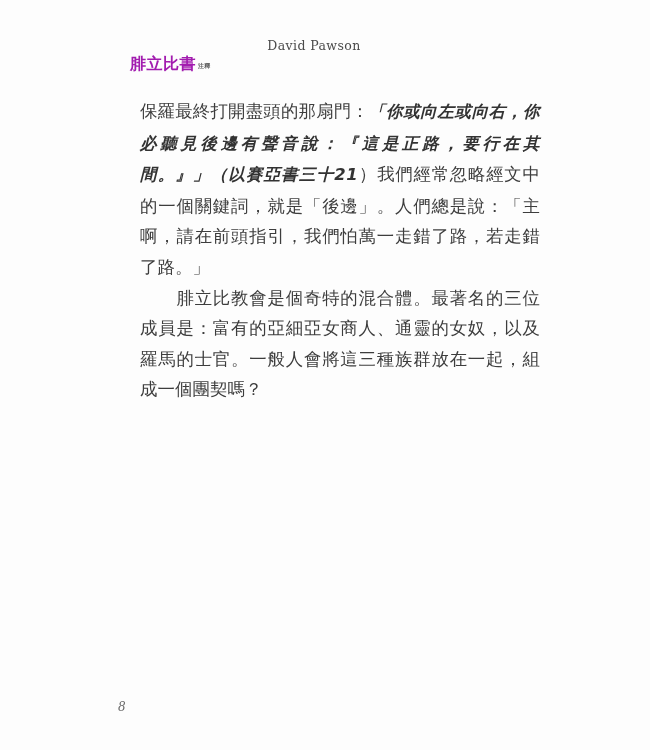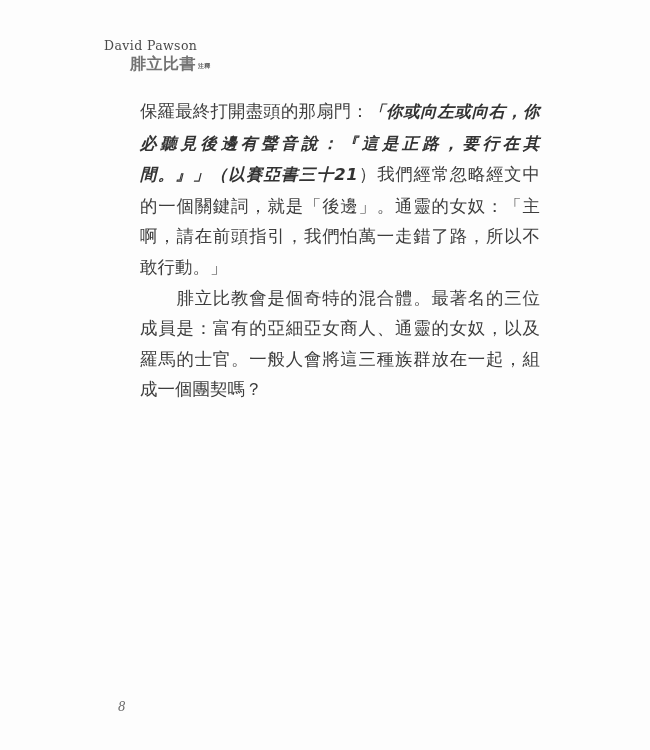--- a/index.html
+++ b/index.html
@@ -29,33 +29,34 @@
     top: 38px;
     width: 420px;
   }
   .rh-author {
     font-family: "DejaVu Serif", "Liberation Serif", serif;
     font-size: 12.5px;
     letter-spacing: 0.4px;
     color: #4a4a4a;
     line-height: 1.25;
     white-space: nowrap;
+    text-align: center;
   }
   .rh-title-line {
     display: flex;
     align-items: flex-end;
     margin-top: 1px;
     padding-left: 26px;
   }
   .rh-title {
     font-family: "DejaVu Sans", "Liberation Sans", sans-serif;
     font-weight: bold;
     font-size: 16px;
     letter-spacing: 0.5px;
-    color: #737373;
+    color: #a21caf;
     line-height: 1.1;
     white-space: nowrap;
   }
   .rh-sub {
     font-family: "DejaVu Sans", "Liberation Sans", sans-serif;
     font-size: 6px;
     font-weight: bold;
     color: #5a5a5a;
     letter-spacing: 0.3px;
     margin-left: 2px;
@@ -117,19 +118,19 @@
 
   <div class="running-head">
     <div class="rh-author">David Pawson</div>
     <div class="rh-title-line">
       <span class="rh-title">腓立比書</span>
       <span class="rh-sub">注釋</span>
     </div>
   </div>
 
   <div class="body-block">
-      <p class="para"><span>保羅最終打開盡頭的那扇門：</span><span class="scripture">「你或向左或向右，你必聽見後邊有聲音說：『這是正路，要行在其間。』」（以賽亞書三十21</span><span>）我們經常忽略經文中的一個關鍵詞，就是「後邊」。通靈的女奴：「主啊，請在前頭指引，我們怕萬一走錯了路，所以不敢行動。」</span></p>
+      <p class="para"><span>保羅最終打開盡頭的那扇門：</span><span class="scripture">「你或向左或向右，你必聽見後邊有聲音說：『這是正路，要行在其間。』」（以賽亞書三十21</span><span>）我們經常忽略經文中的一個關鍵詞，就是「後邊」。人們總是說：「主啊，請在前頭指引，我們怕萬一走錯了路，若走錯了路。」</span></p>
       <p class="para indent"><span>腓立比教會是個奇特的混合體。最著名的三位成員是：富有的亞細亞女商人、通靈的女奴，以及羅馬的士官。一般人會將這三種族群放在一起，組成一個團契嗎？</span></p>
     </div>
 
   <div class="folio">8</div>
 
 </div>
 
 </body></html>

